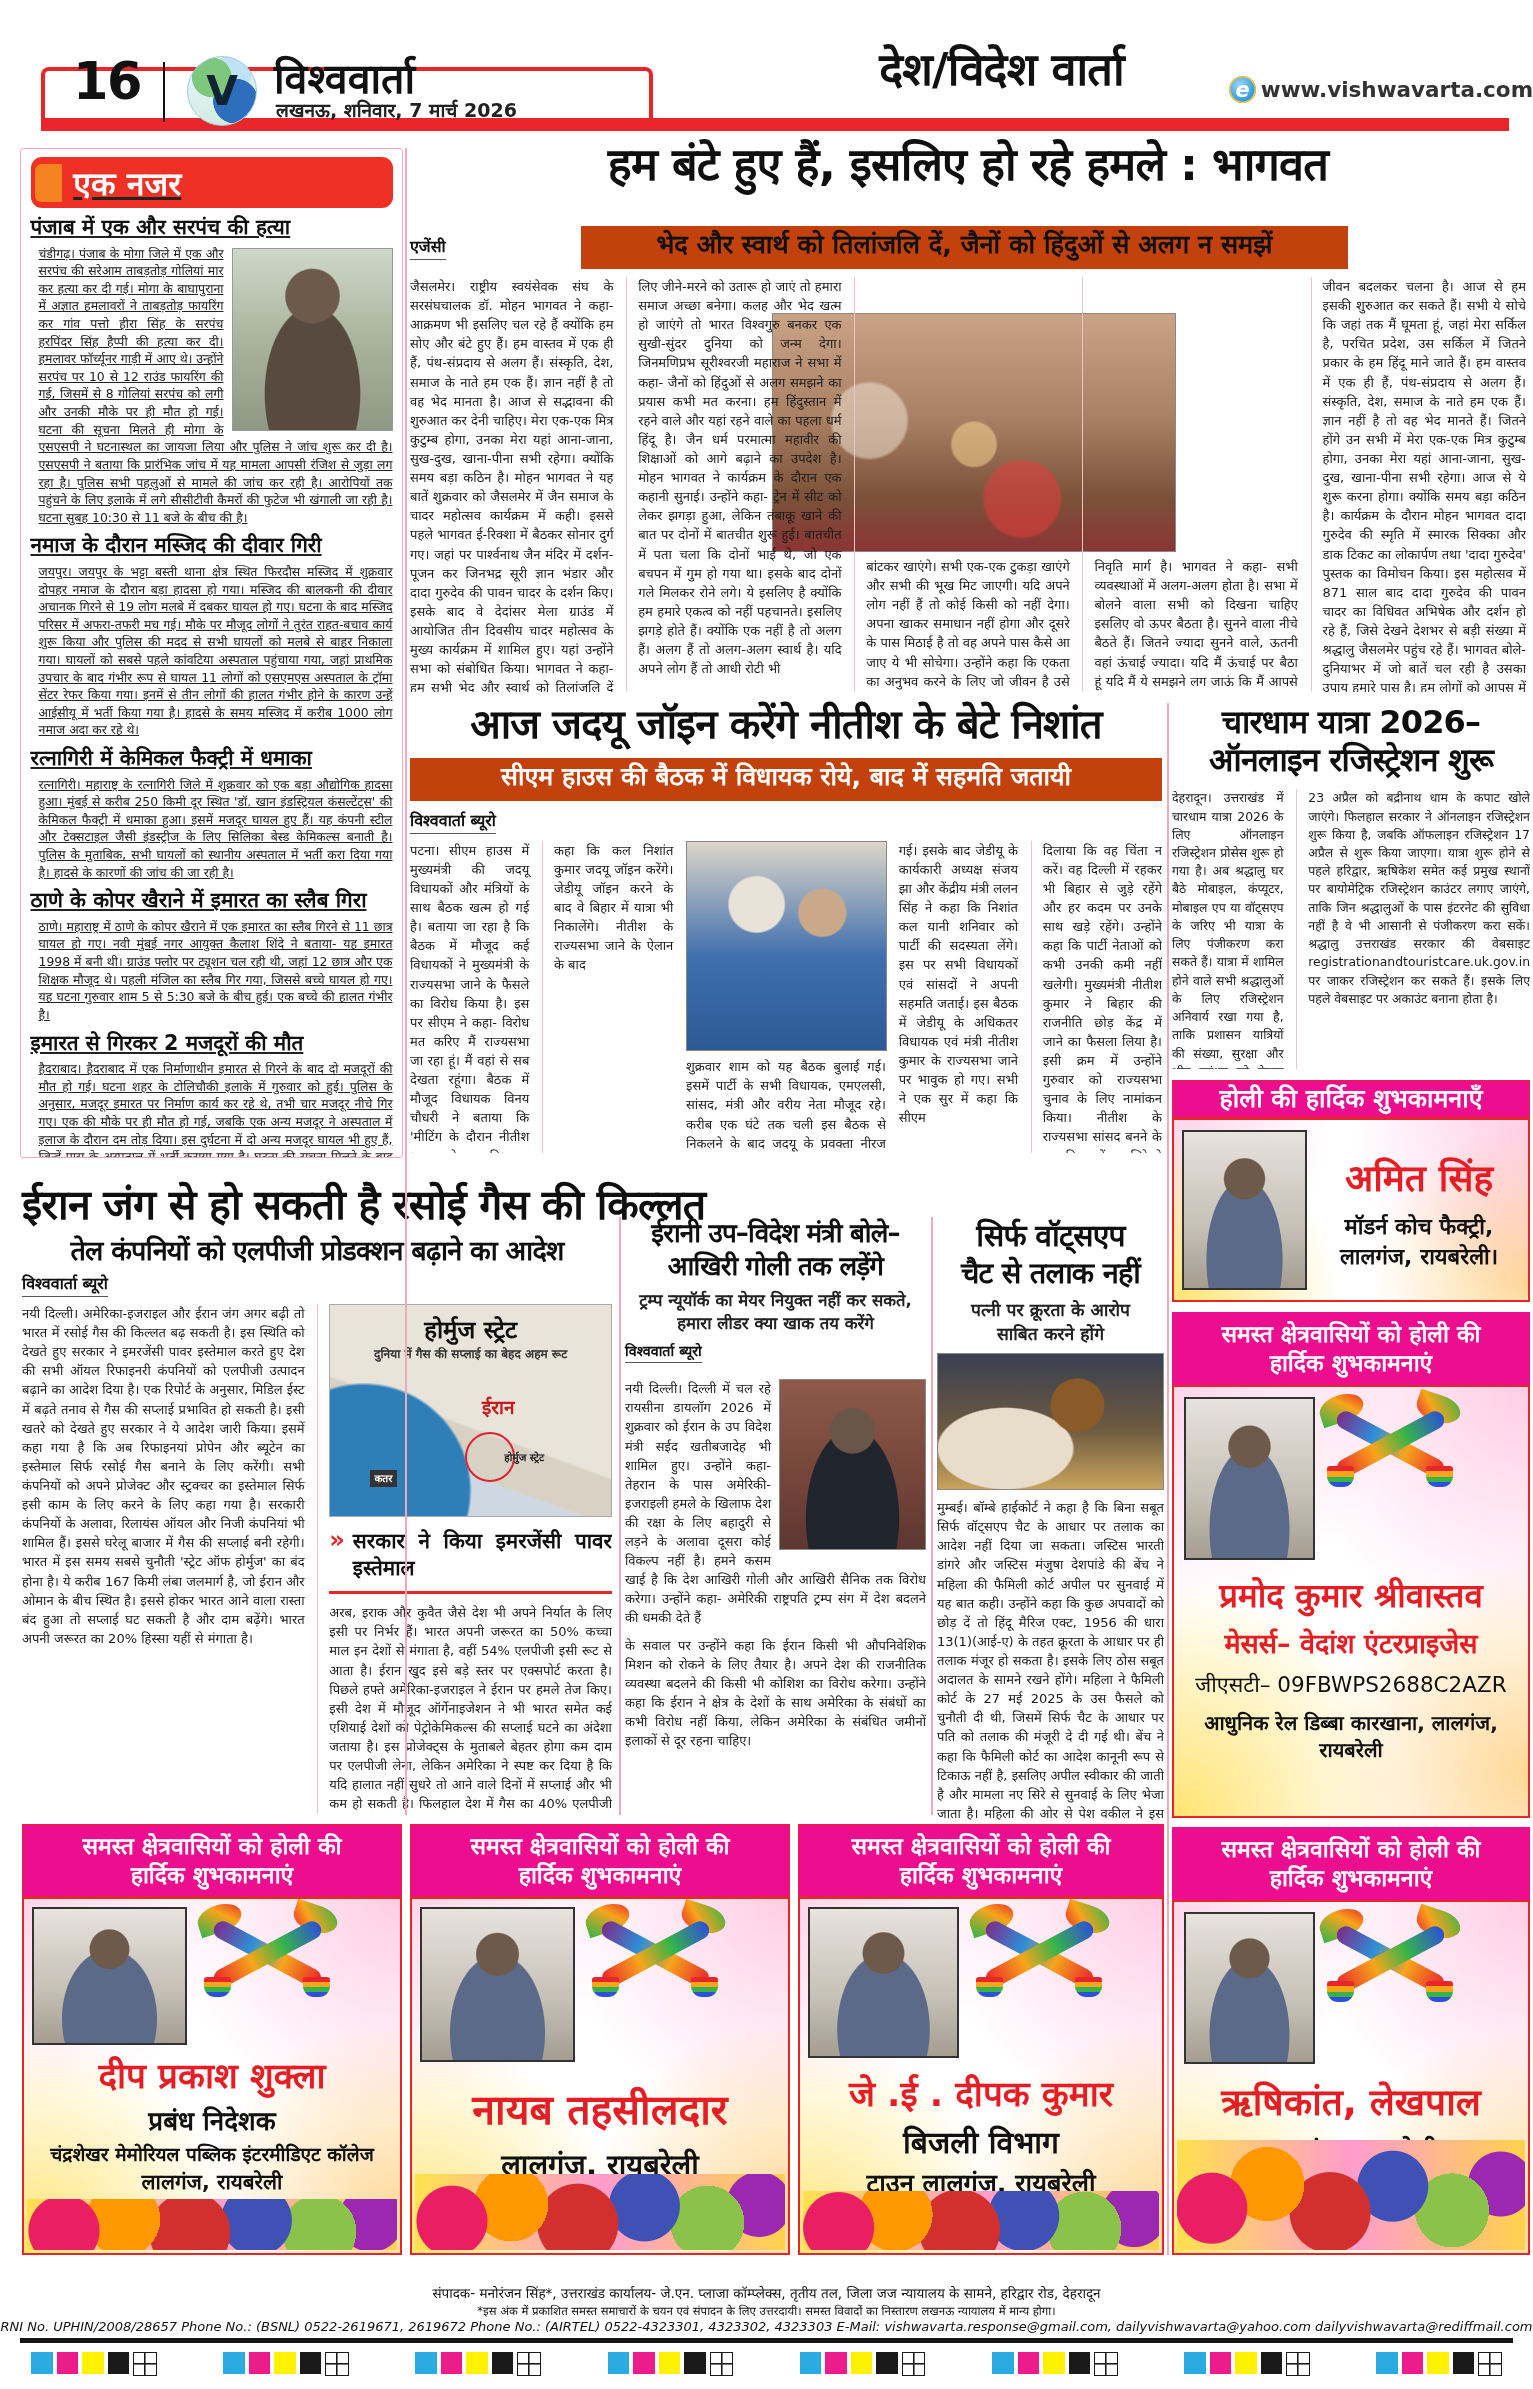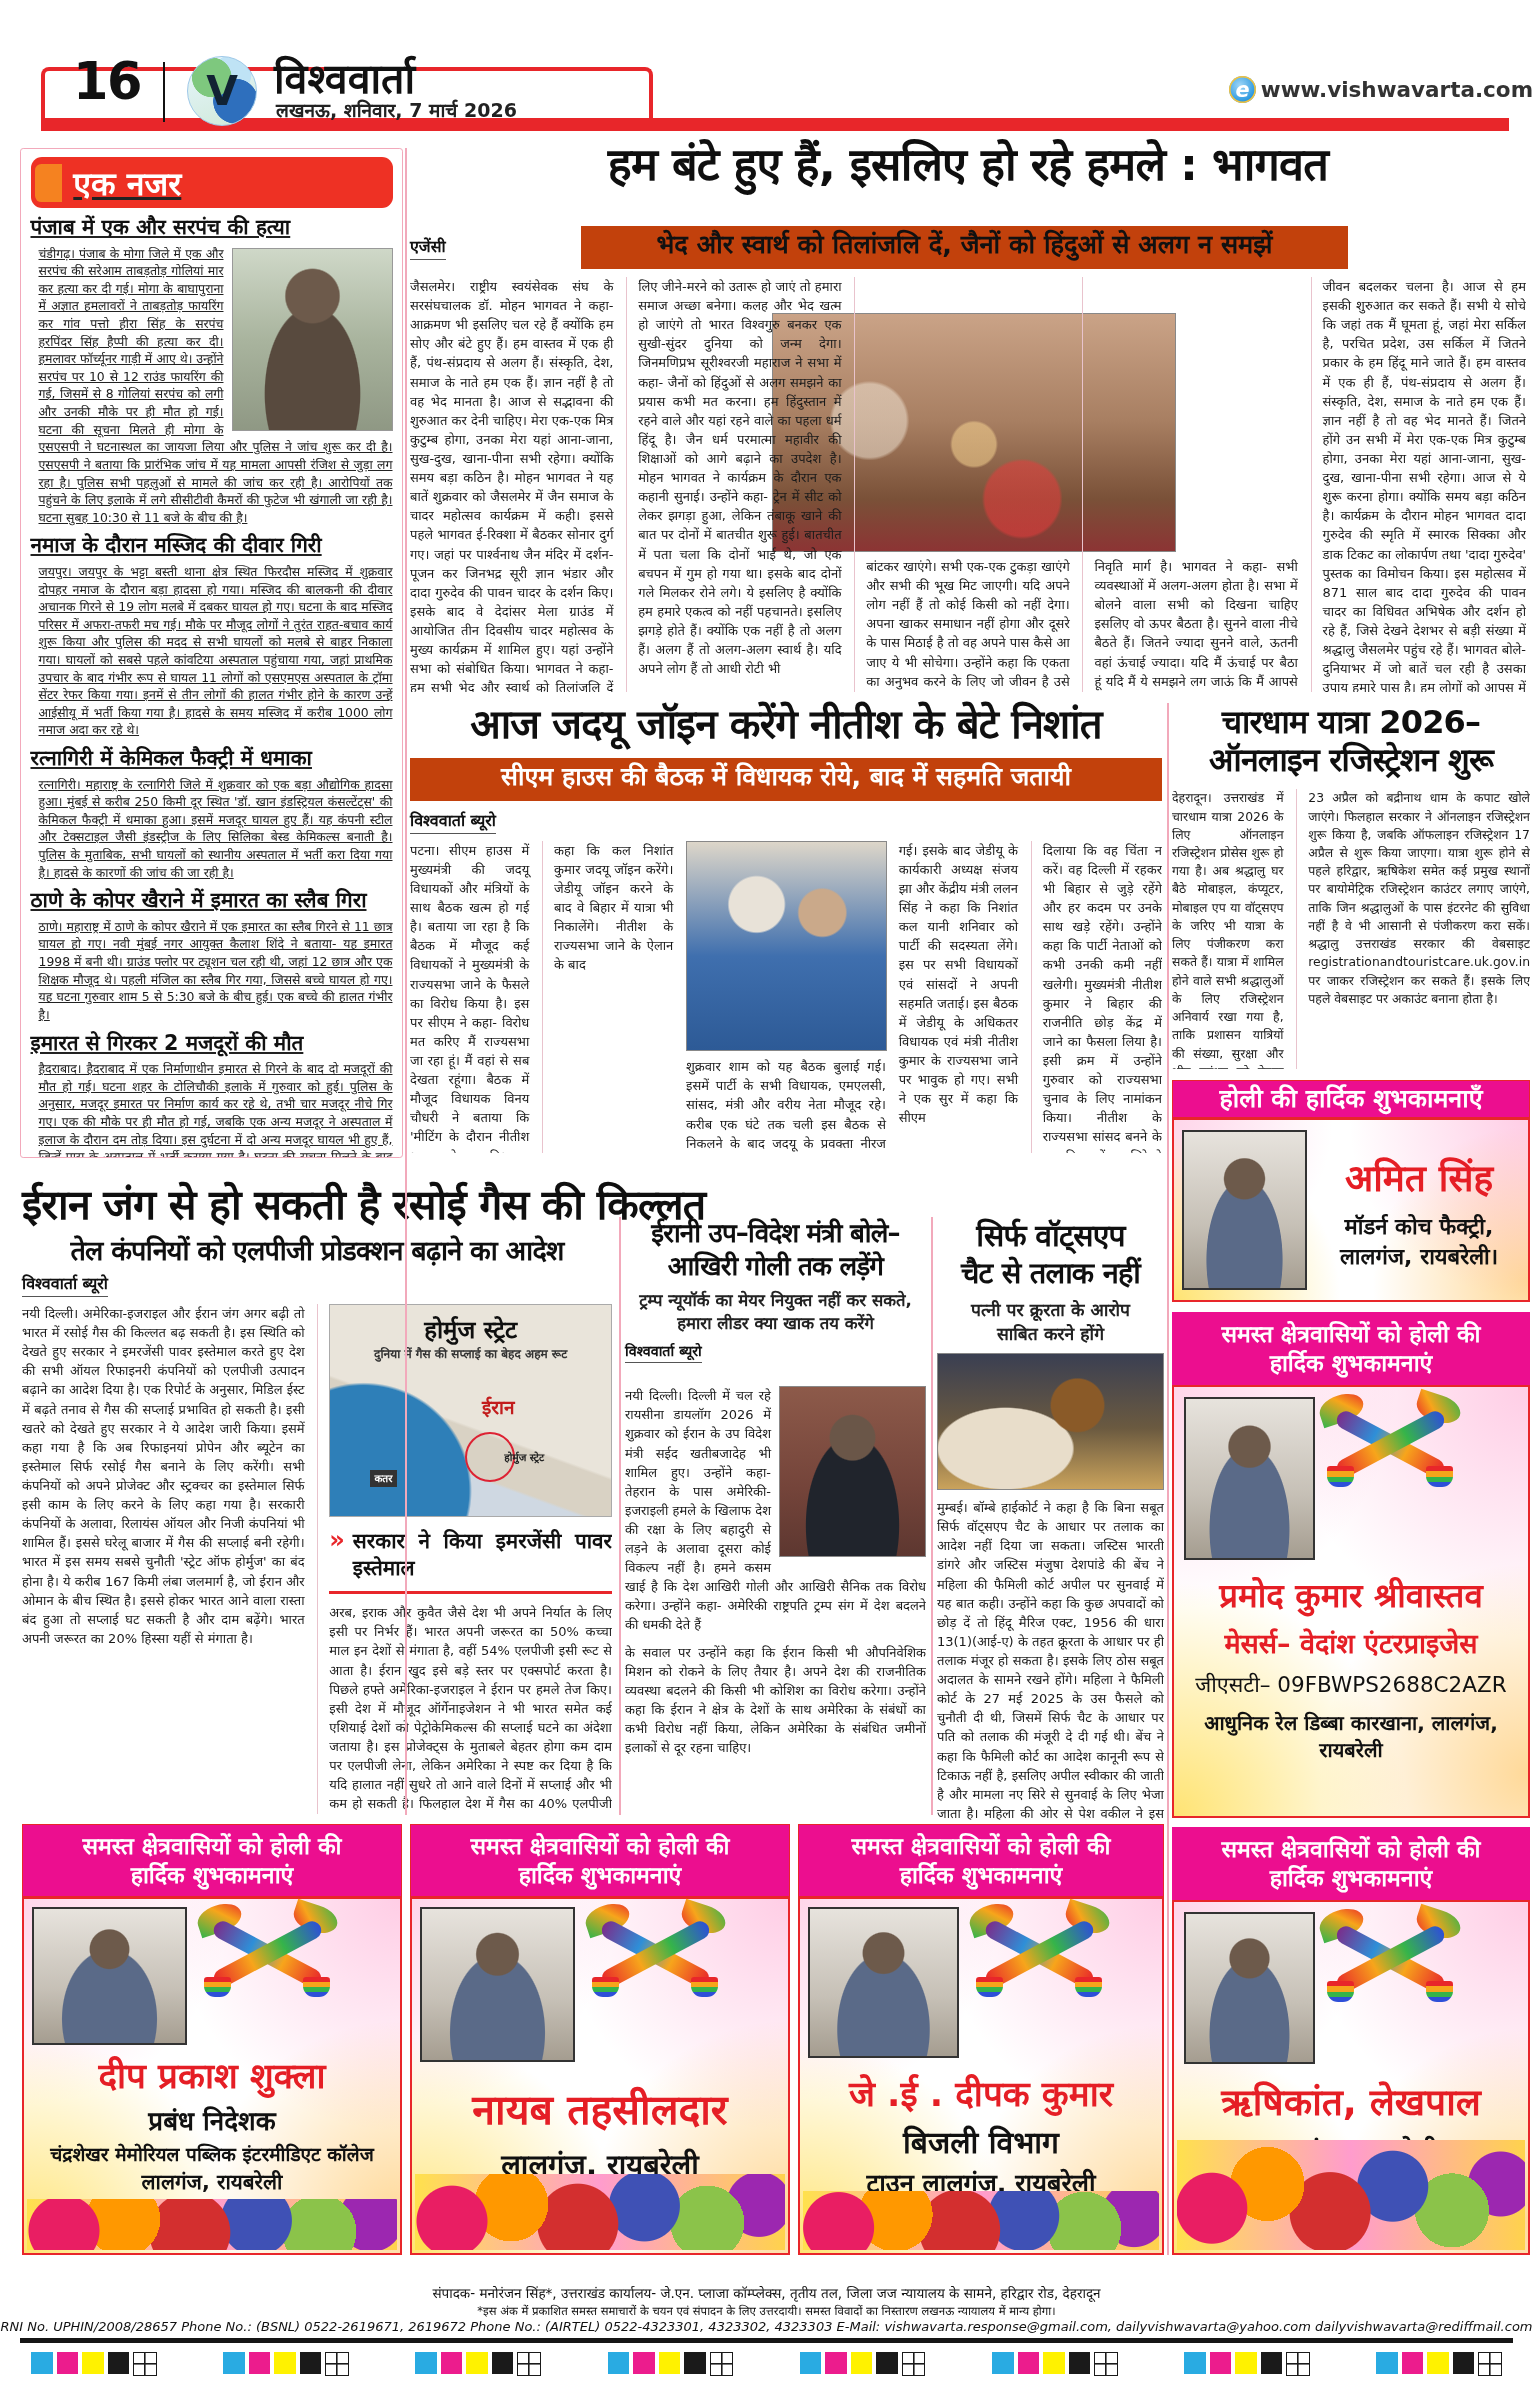--- a/index.html
+++ b/index.html
@@ -145,20 +145,21 @@
 
   <div class="abs hdr-frame"></div>
   <div class="abs hdr-bar"></div>
   <div class="abs pageno">16</div>
   <div class="abs hdr-div"></div>
   <div class="abs logo">
       <span>V</span>
     </div>
   <div class="abs masthead">विश्ववार्ता</div>
   <div class="abs hdr-date">लखनऊ,  शनिवार, 7 मार्च 2026</div>
+  <div class="abs section-title">देश/विदेश वार्ता</div>
   <div class="abs website">
     <span class="ie-icon">e</span>
     <span>www.vishwavarta.com</span>
   </div>
 
   <div class="abs og-box">
     <div class="og-title">
       <span class="sq"></span>
       <span class="t">एक नजर</span>
     </div>
@@ -319,21 +320,21 @@
   <div class="abs col" style="left:428px;top:0;width:0;"></div>
 
   <div class="abs" style="left:625px;top:1217px;width:301px;height:598px;">
     <div class="headline center" style="font-size:26px;line-height:1.25;">ईरानी उप–विदेश मंत्री बोले–</div>
     <div class="headline center" style="font-size:26px;line-height:1.25;">आखिरी गोली तक लड़ेंगे</div>
     <div class="center bold" style="font-size:16.7px;margin-top:6.4px;">ट्रम्प न्यूयॉर्क का मेयर नियुक्त नहीं कर सकते,</div>
     <div class="center bold" style="font-size:16.7px;">हमारा लीडर क्या खाक तय करेंगे</div>
     <div style="margin-top:6.4px;">
       <span class="byline" style="font-size:14.3px;">विश्ववार्ता ब्यूरो</span>
     </div>
-    <div style="margin-top:23px;overflow:hidden;height:447px;">
+    <div style="margin-top:16px;overflow:hidden;height:447px;">
       <div class="iran-photo"></div>
       <div class="col" style="border:none;padding:0;">नयी दिल्ली। दिल्ली में चल रहे रायसीना डायलॉग 2026 में शुक्रवार को ईरान के उप विदेश मंत्री सईद खतीबजादेह भी शामिल हुए। उन्होंने कहा- तेहरान के पास अमेरिकी-इजराइली हमले के खिलाफ देश की रक्षा के लिए बहादुरी से लड़ने के अलावा दूसरा कोई विकल्प नहीं है। हमने कसम खाई है कि देश आखिरी गोली और आखिरी सैनिक तक विरोध करेगा। उन्होंने कहा- अमेरिकी राष्ट्रपति ट्रम्प संग में देश बदलने की धमकी देते हैं</div>
       <div class="col" style="border:none;padding:0;margin-top:8px;">के सवाल पर उन्होंने कहा कि ईरान किसी भी औपनिवेशिक मिशन को रोकने के लिए तैयार है। अपने देश की राजनीतिक व्यवस्था बदलने की किसी भी कोशिश का विरोध करेगा। उन्होंने कहा कि ईरान ने क्षेत्र के देशों के साथ अमेरिका के संबंधों का कभी विरोध नहीं किया, लेकिन अमेरिका के संबंधित जमीनों इलाकों से दूर रहना चाहिए।</div>
     </div>
   </div>
 
   <div class="abs" style="left:937px;top:1217px;width:227px;height:598px;">
     <div class="headline center" style="font-size:30px;line-height:1.25;">सिर्फ वॉट्सएप</div>
     <div class="headline center" style="font-size:29px;line-height:1.25;">चैट से तलाक नहीं</div>
     <div class="center bold" style="font-size:17.5px;margin-top:6.4px;">पत्नी पर क्रूरता के आरोप</div>

